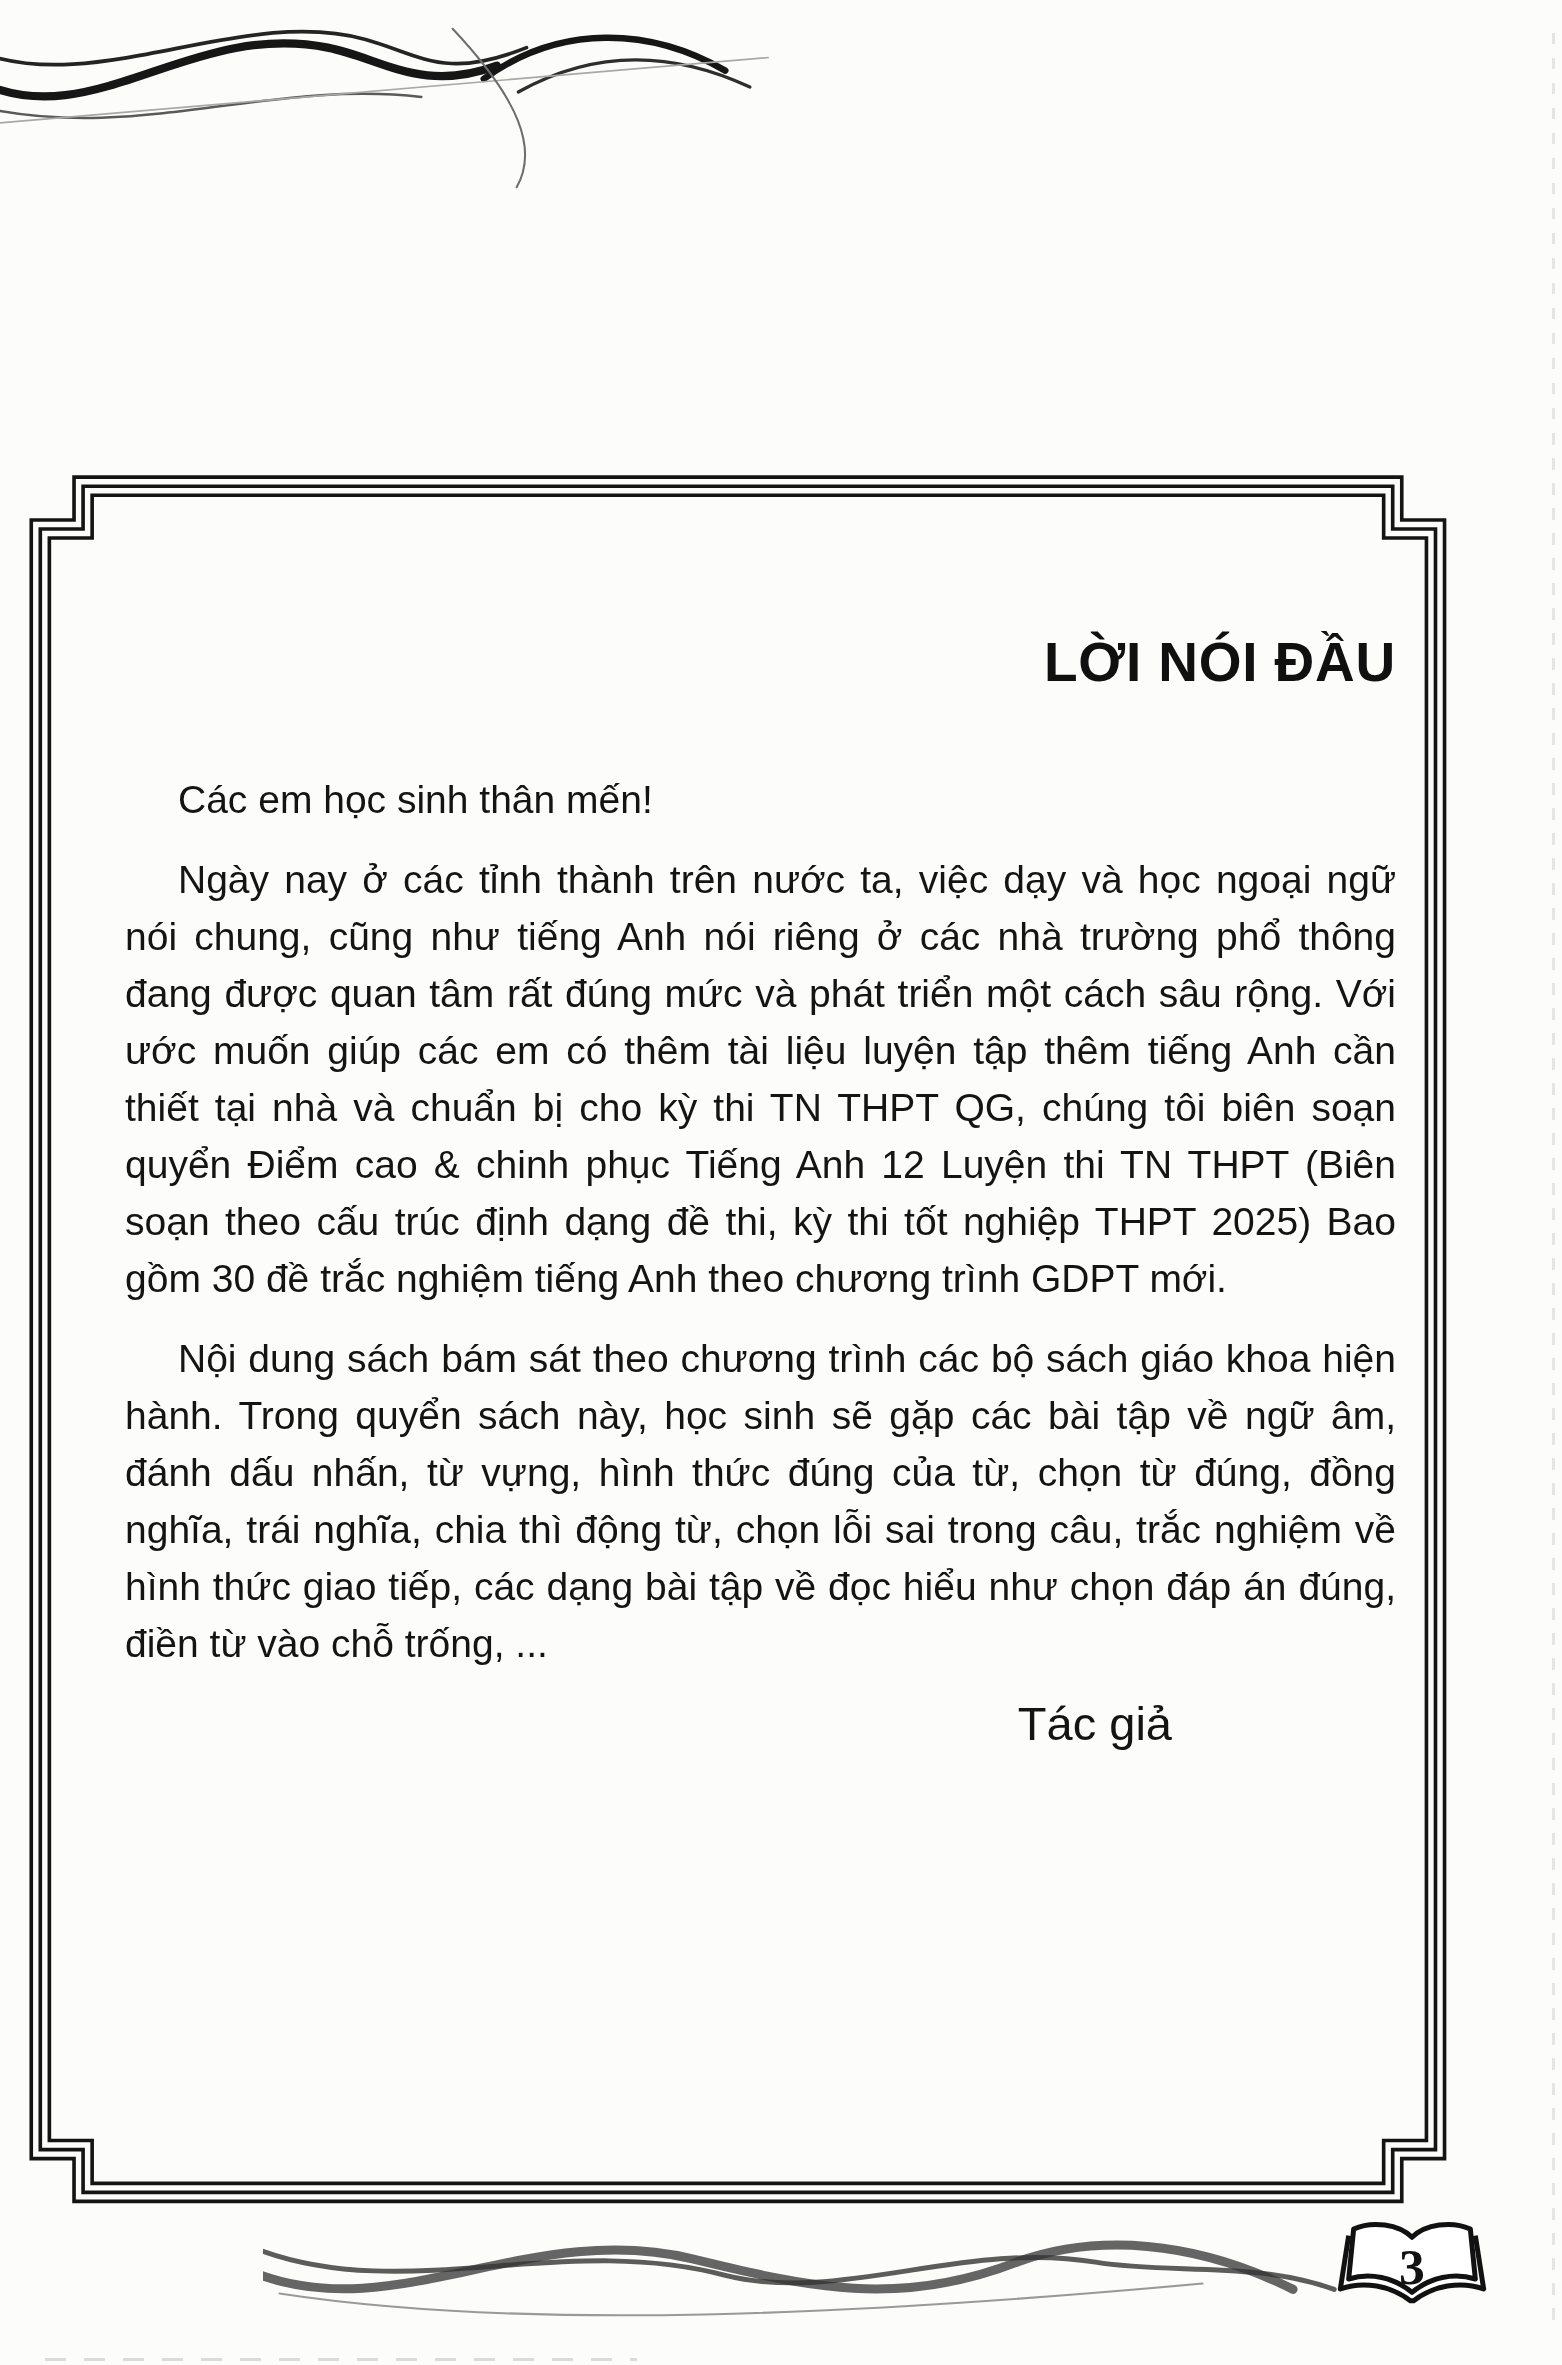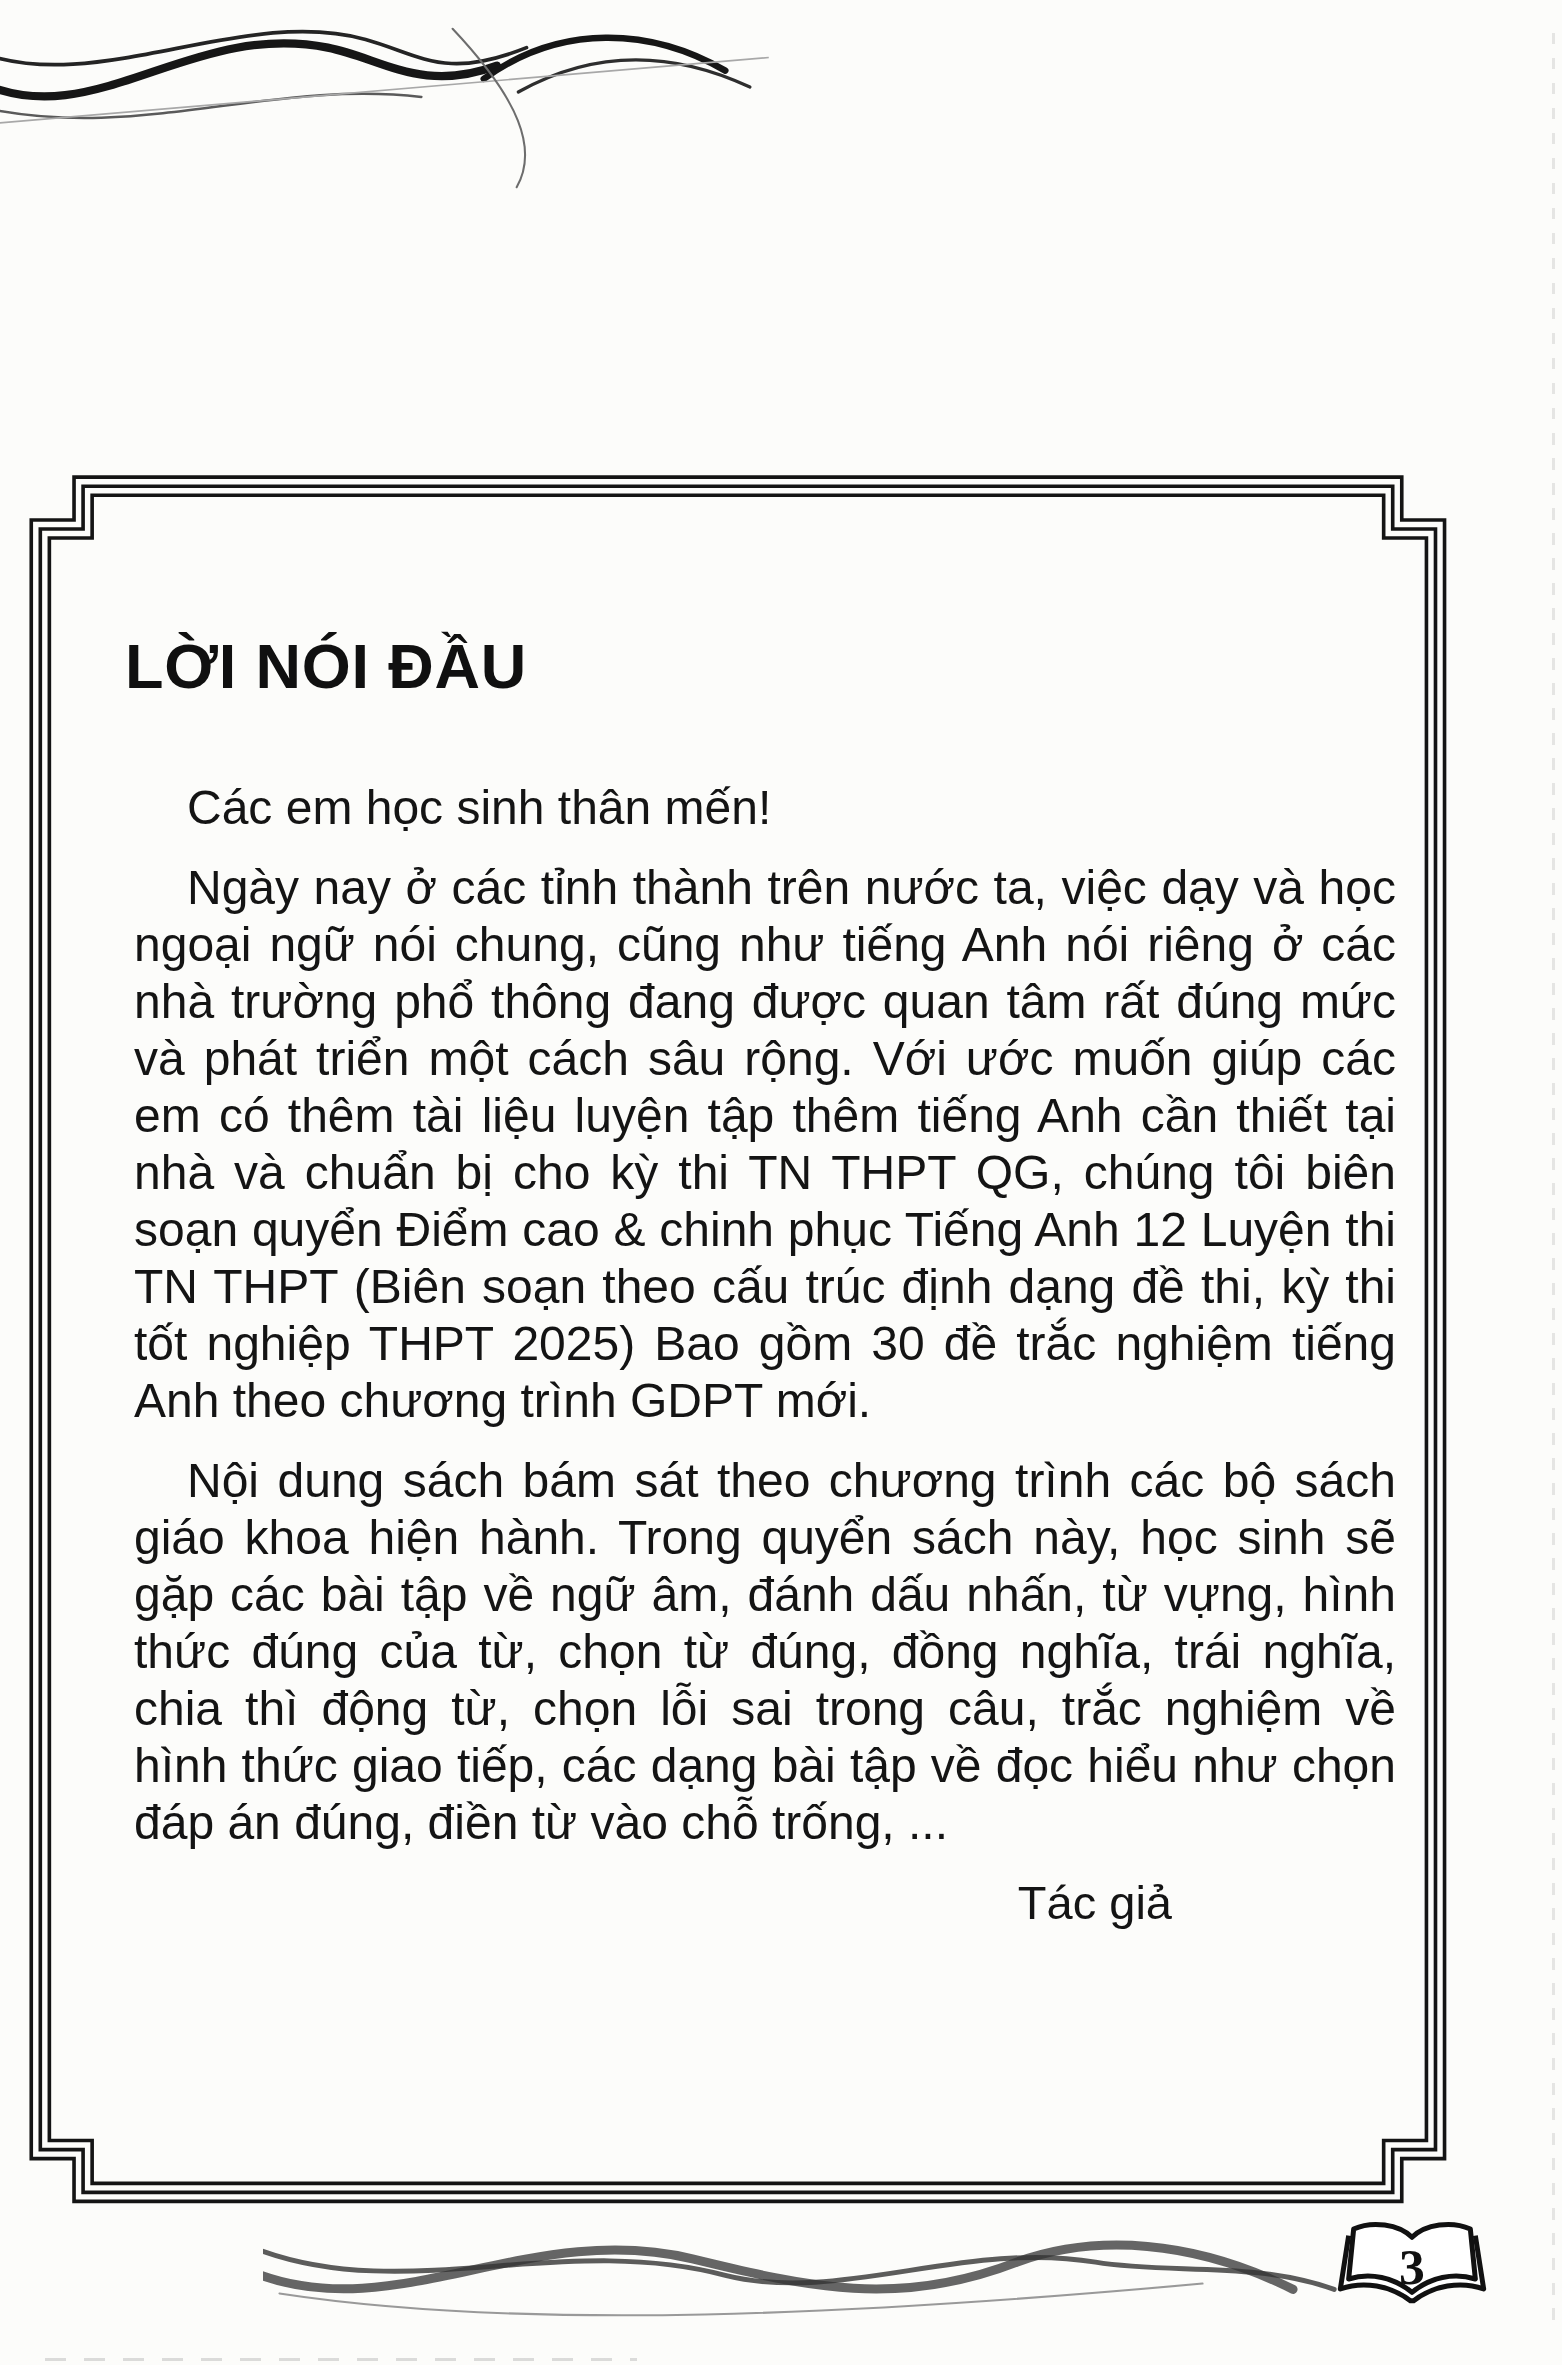--- a/index.html
+++ b/index.html
@@ -14,33 +14,33 @@
   }
   svg.layer { position:absolute; display:block; }
   .frame-svg { left:0; top:0; }
   .top-flourish { left:-8.2px; top:0; }
   .bottom-flourish { left:263px; top:2211px; }
   .content {
     position:absolute;
     left:125px; top:630px; width:1271px;
   }
   .page-title {
-    text-align:left;
-    font-size:63px;
+    text-align:right;
+    font-size:55px;
     font-weight:800;
     letter-spacing:0.8px;
     margin:0 0 77px 0;
     color:#101010;
   }
   .para {
-    font-size:48px;
+    font-size:39px;
     line-height:57px;
     text-align:justify;
     text-indent:53px;
-    margin:0 0 23px 9px;
+    margin:0 0 23px 0;
   }
   .para.single { text-align:left; }
   .signature {
     font-size:47px;
     line-height:57px;
     text-align:right;
     padding-right:224px;
     margin-top:8.2px;
   }
   .book-badge {

